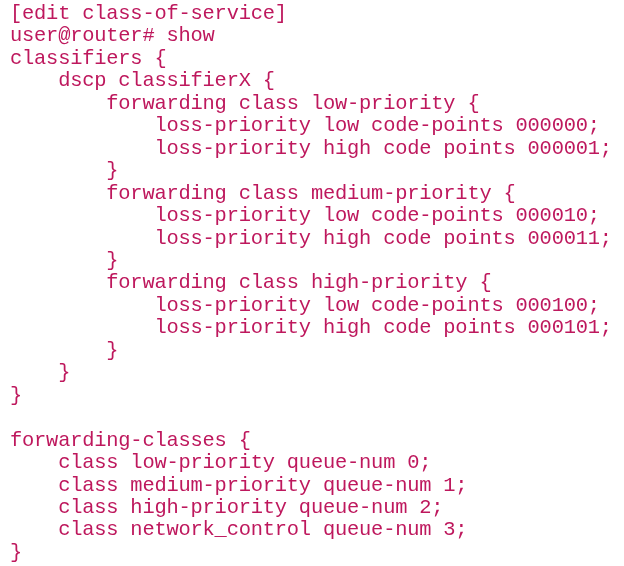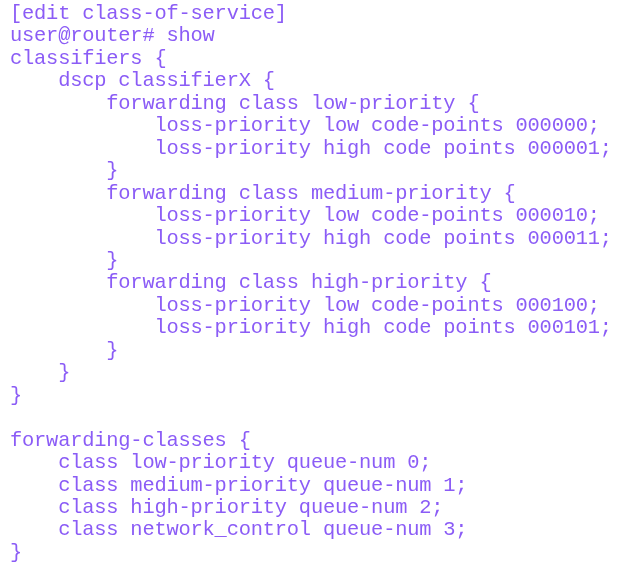--- a/index.html
+++ b/index.html
@@ -18,21 +18,21 @@
     background: #ffffff;
     box-sizing: border-box;
   }
   .terminal-output {
     margin: 0;
     padding: 3px 0 0 10px;
     font-family: "Liberation Mono", "DejaVu Sans Mono", monospace;
     font-size: 20.4px;
     line-height: 22.45px;
     letter-spacing: -0.2px;
-    color: #8b5cf6;
+    color: #be185d;
     white-space: pre;
     -webkit-font-smoothing: antialiased;
   }
 </style>
 </head>
 <body>
 
 <div class="terminal-screen">
   <pre class="terminal-output">[edit class-of-service]
 user@router# show

